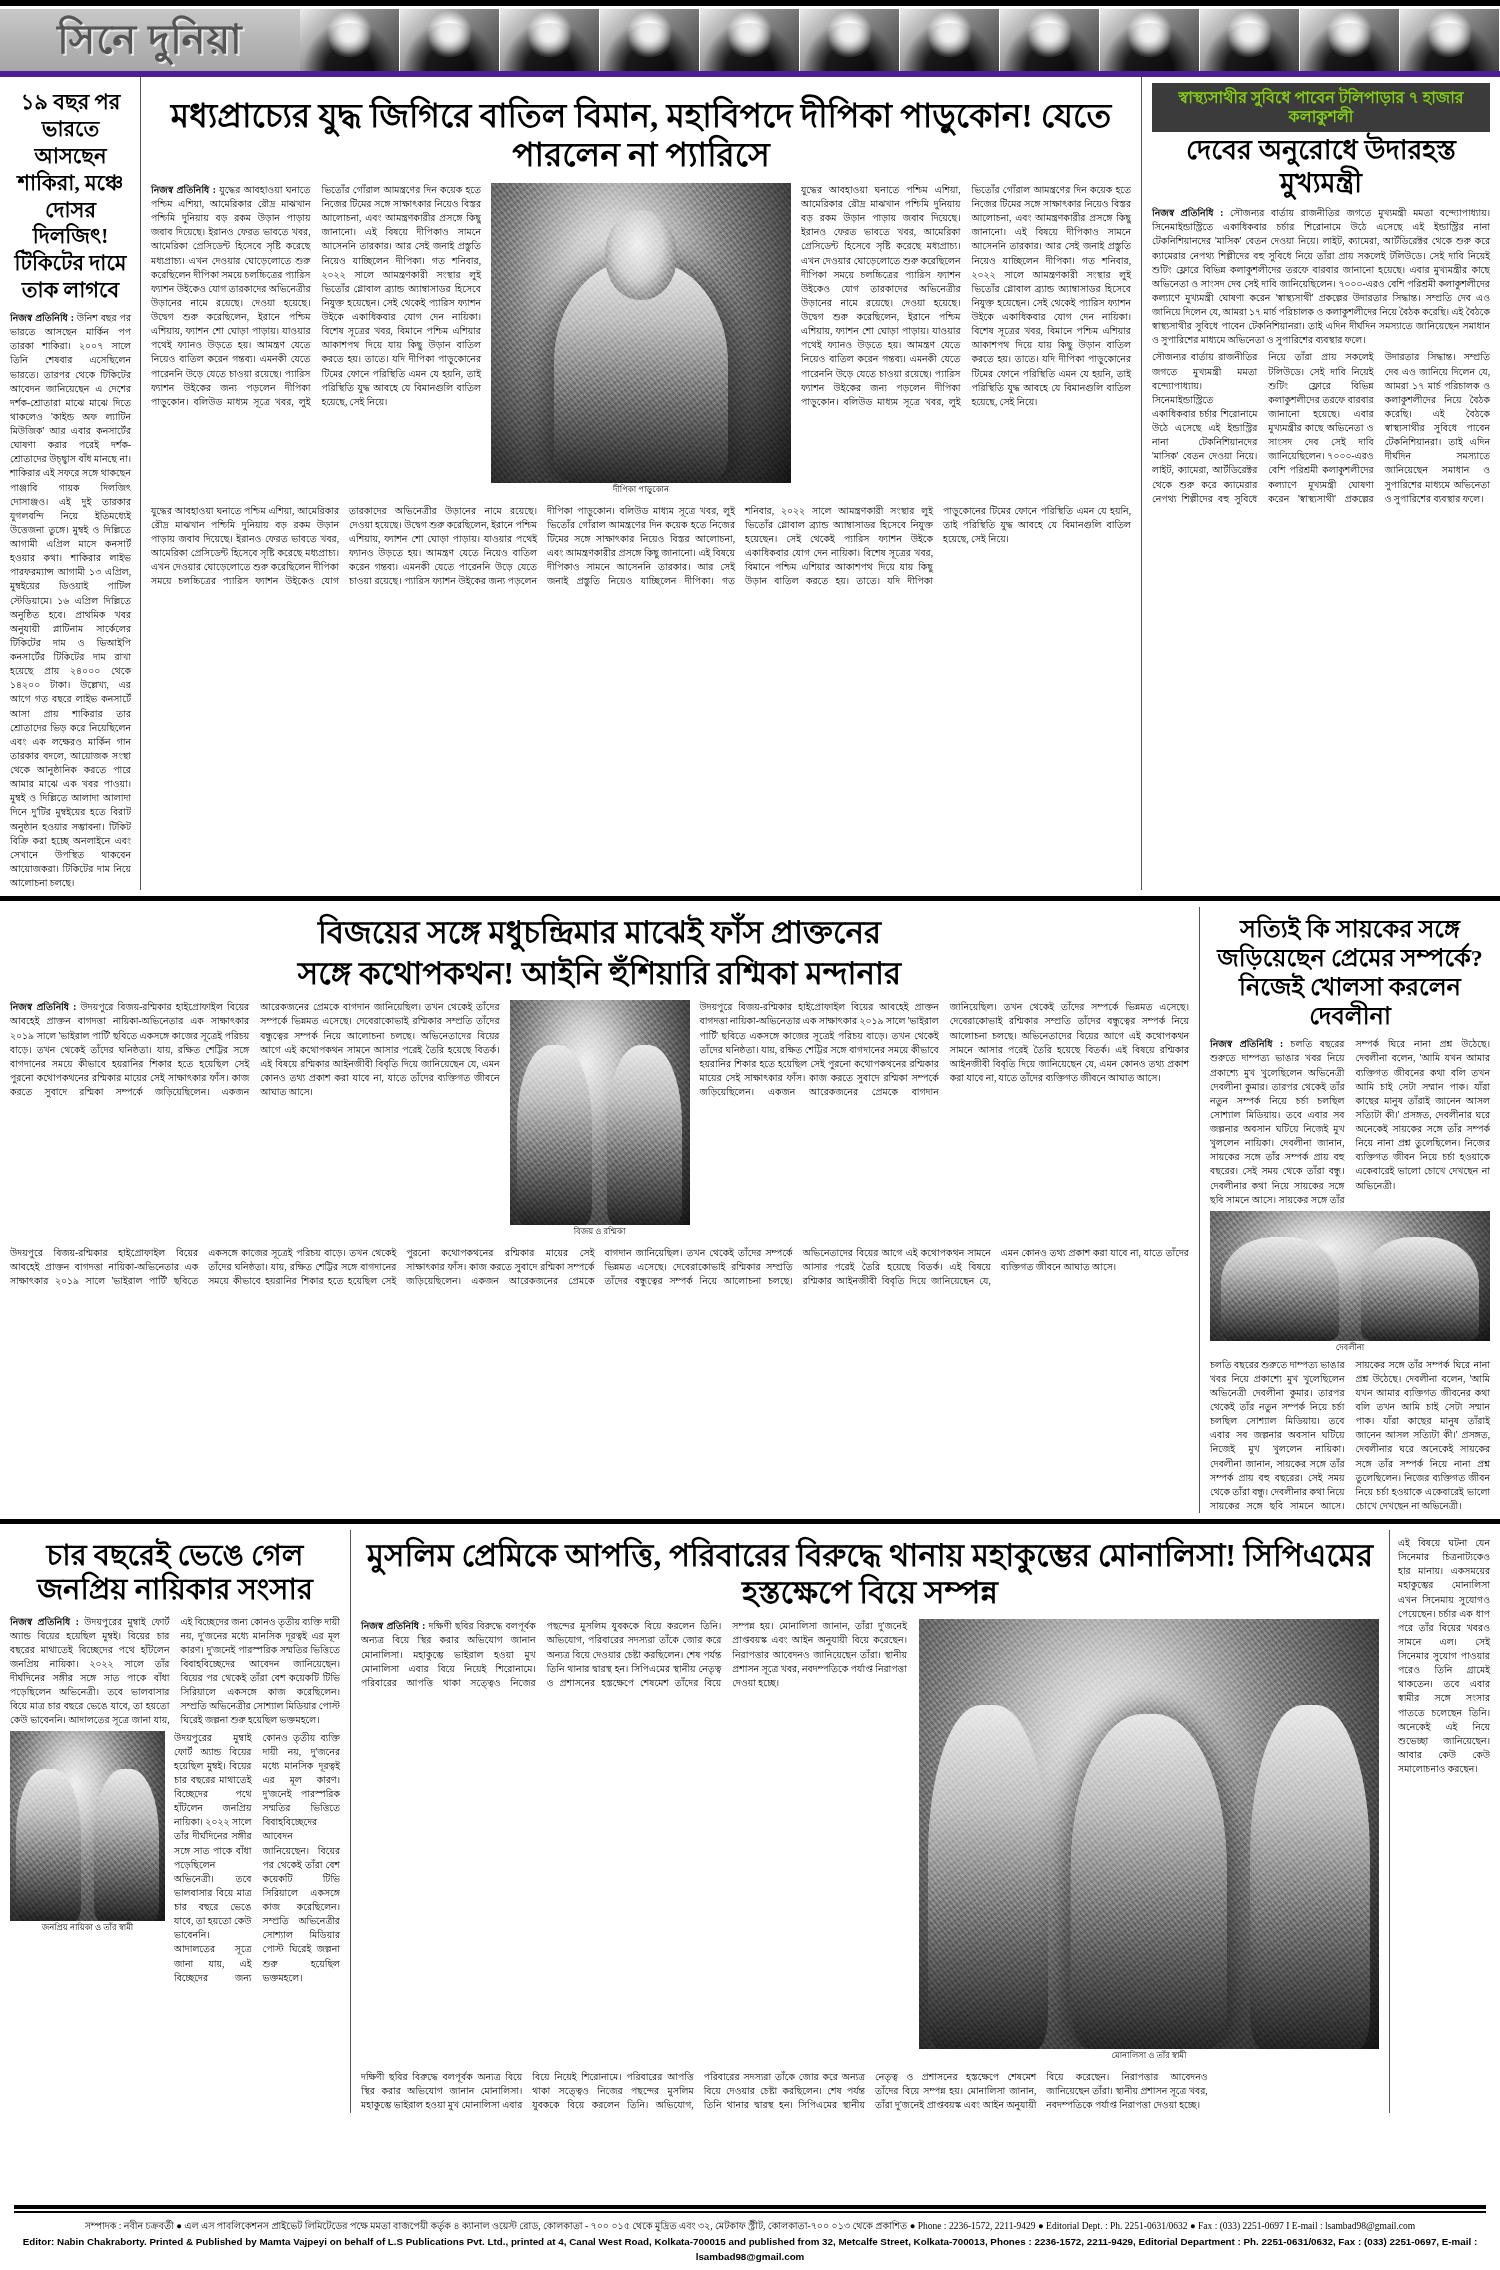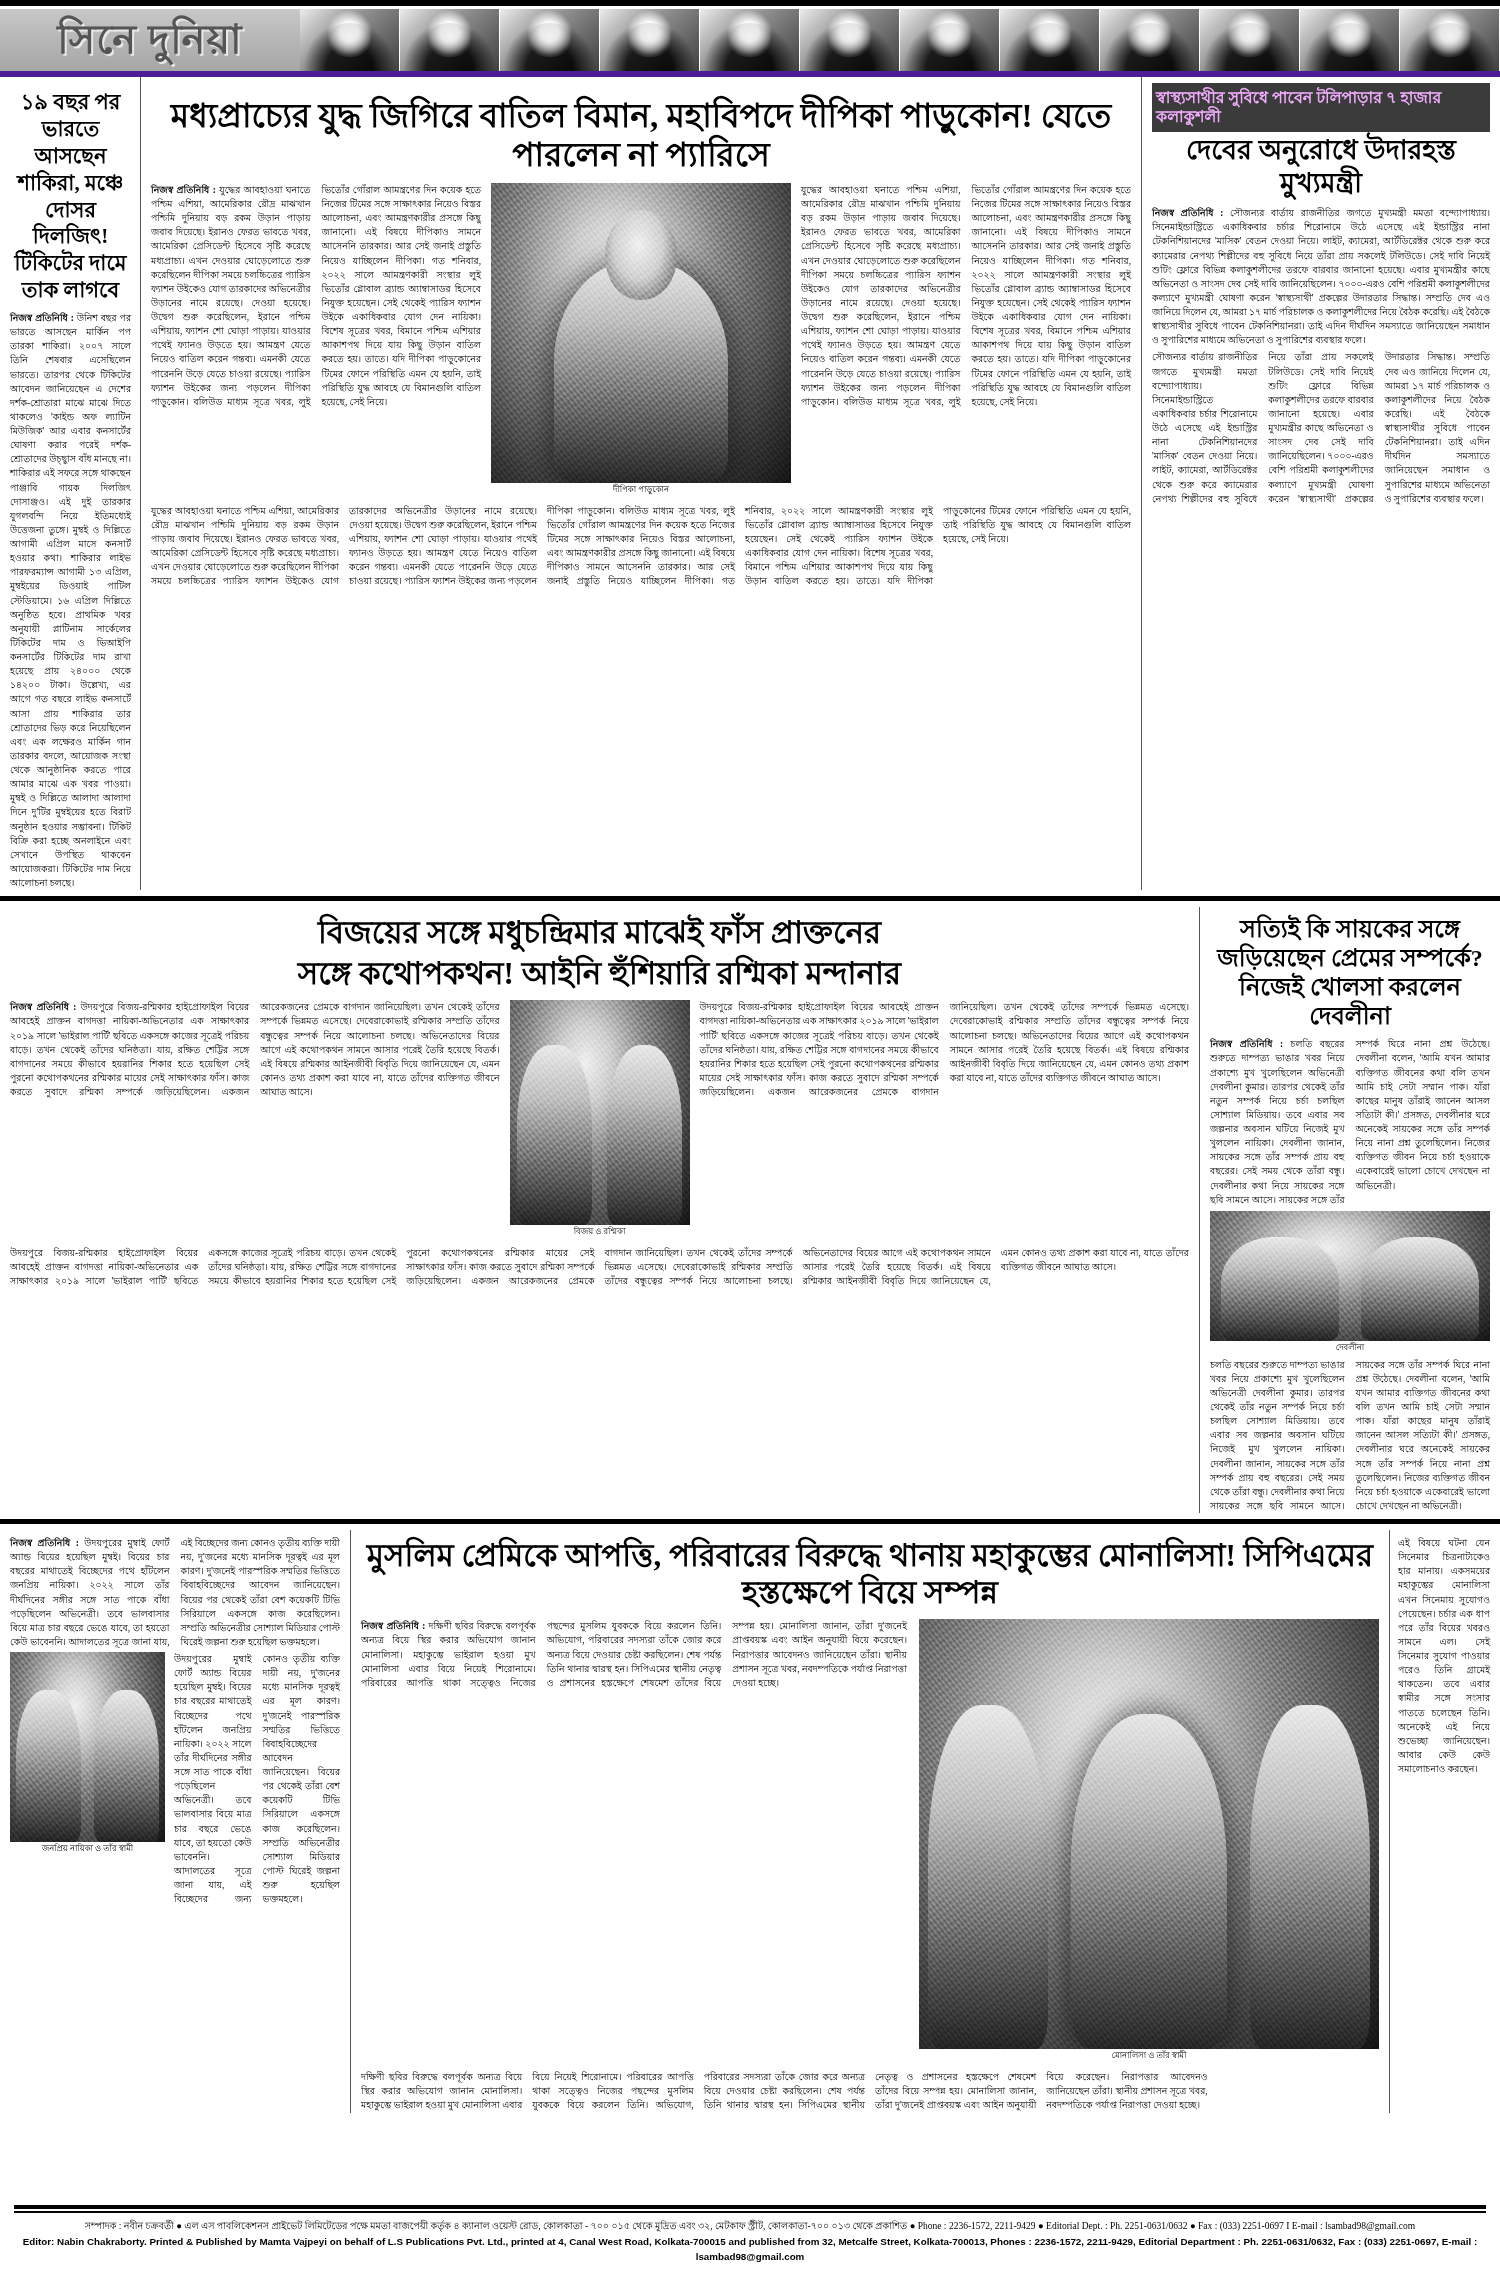--- a/index.html
+++ b/index.html
@@ -73,21 +73,21 @@
     margin:4px 0 7px;
   }
   .hl-main{
     font-size:33px;font-weight:bold;line-height:1.18;text-align:center;
     margin:2px 0 8px;
   }
   .hl-mid{
     font-size:27px;font-weight:bold;line-height:1.2;text-align:center;margin:2px 0 7px;
   }
   .hl-band{
-    background:#3b3b3b;color:#f0abfc;text-align:left;
+    background:#3b3b3b;color:#84cc16;text-align:center;
     font-size:16px;font-weight:bold;padding:5px 4px 6px;line-height:1.2;
   }
 
   .byline{font-weight:bold;}
 
   .body-txt{
     font-size:9.3px;line-height:1.52;text-align:justify;
     text-justify:inter-word;hyphens:auto;
   }
   .cols2{column-count:2;column-gap:11px;}
@@ -305,20 +305,21 @@
     </div>
   </div>
 
   <div class="sec-div">
     <div class="rule rule-thick"></div>
   </div>
 
   <div class="bot-sec">
 
     <div class="botA">
+      <div class="hl-main bn" style="font-size:29px">চার বছরেই ভেঙে গেল জনপ্রিয় নায়িকার সংসার</div>
       <div style="display:flex;gap:9px;">
         <div style="flex:1;">
           <div class="body-txt cols2">
             <p><span class="byline">নিজস্ব প্রতিনিধি :</span>
                <span>উদয়পুরের মুম্বাই ফোর্ট অ্যান্ড বিয়ের হয়েছিল মুম্বই। বিয়ের চার বছরের মাথাতেই বিচ্ছেদের পথে হাঁটলেন জনপ্রিয় নায়িকা। ২০২২ সালে তাঁর দীর্ঘদিনের সঙ্গীর সঙ্গে সাত পাকে বাঁধা পড়েছিলেন অভিনেত্রী। তবে ভালবাসার বিয়ে মাত্র চার বছরে ভেঙে যাবে, তা হয়তো কেউ ভাবেননি। আদালতের সূত্রে জানা যায়, এই বিচ্ছেদের জন্য কোনও তৃতীয় ব্যক্তি দায়ী নয়, দু'জনের মধ্যে মানসিক দূরত্বই এর মূল কারণ। দু'জনেই পারস্পরিক সম্মতির ভিত্তিতে বিবাহবিচ্ছেদের আবেদন জানিয়েছেন। বিয়ের পর থেকেই তাঁরা বেশ কয়েকটি টিভি সিরিয়ালে একসঙ্গে কাজ করেছিলেন। সম্প্রতি অভিনেত্রীর সোশ্যাল মিডিয়ার পোস্ট ঘিরেই জল্পনা শুরু হয়েছিল ভক্তমহলে।</span></p>
           </div>
         </div>
       </div>
       <div style="display:flex;gap:9px;margin-top:3px;">
         <div style="width:155px;flex:0 0 155px;">

